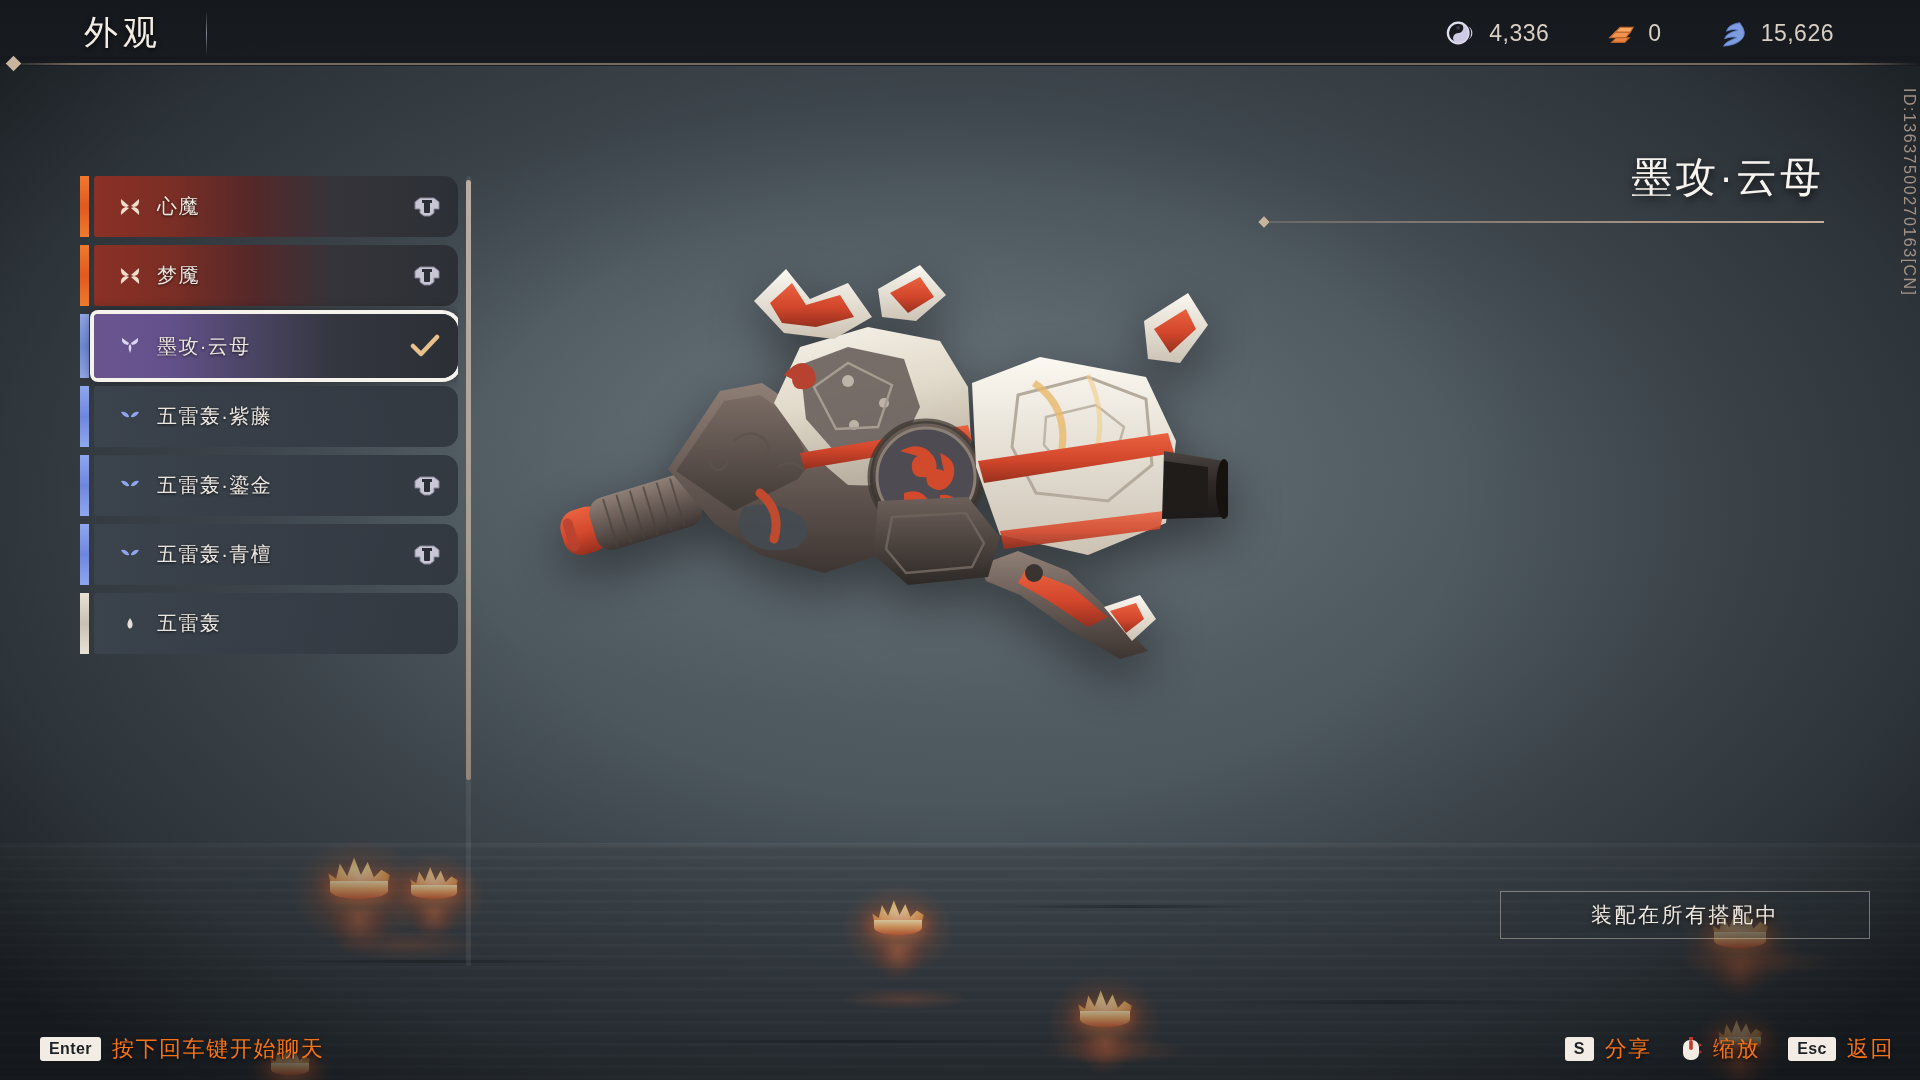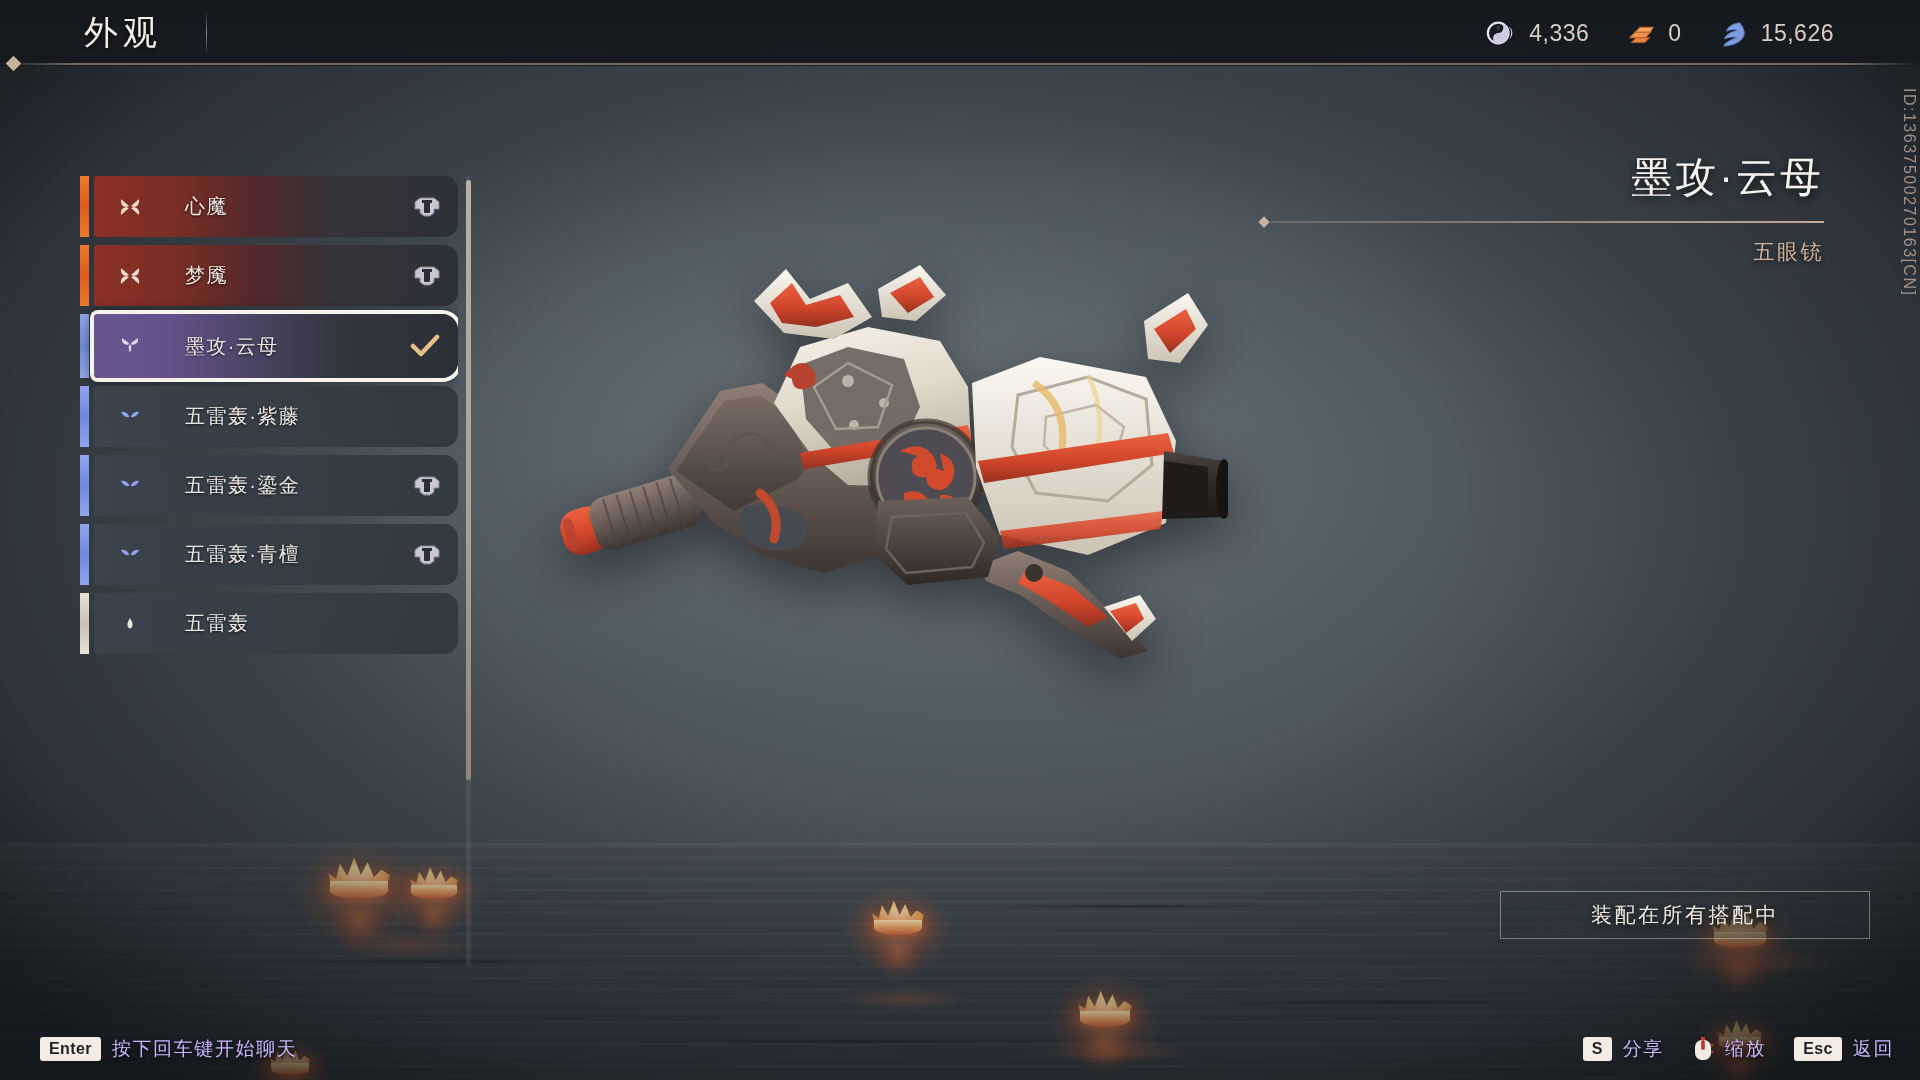--- a/index.html
+++ b/index.html
@@ -89,21 +89,21 @@
     background:linear-gradient(180deg,rgba(21,24,29,.95),rgba(24,28,33,0));
   }
   .page-title {
     font-size:34px; color:#f2ece4; letter-spacing:5px; margin-left:84px;
     text-shadow:0 2px 5px rgba(0,0,0,.7); font-weight:400;
   }
   .title-div {
     width:1px; height:44px; margin-left:44px;
     background:linear-gradient(180deg,rgba(150,158,168,0),rgba(168,176,186,.75),rgba(150,158,168,0));
   }
-  .currencies { margin-left:auto; margin-right:86px; display:flex; align-items:center; gap:36px; }
+  .currencies { margin-left:auto; margin-right:86px; display:flex; align-items:center; gap:56px; }
   .cur { display:flex; align-items:center; gap:13px; }
   .cur .val { font-size:23px; color:#d9cfc5; letter-spacing:.5px; }
   .cur-ico { width:30px; height:30px; display:block; }
 
   .topline {
     position:absolute; left:0; right:0; top:63px; height:2px; z-index:31;
     background:linear-gradient(90deg,rgba(176,150,130,0) 0%,rgba(196,170,148,.55) 4%,rgba(196,170,148,.55) 96%,rgba(176,150,130,0) 100%);
   }
   .topline-dot {
     position:absolute; left:8px; top:58px; width:11px; height:11px; z-index:32;
@@ -119,21 +119,21 @@
   .row {
     position:relative; height:61px; margin-bottom:8px;
     display:flex; align-items:center; cursor:pointer;
   }
   .rarity-bar {
     position:absolute; left:0; top:0; width:9px; height:100%;
   }
   .row-body {
     position:absolute; left:14px; right:0; top:0; bottom:0;
     border-radius:3px 14px 14px 3px;
-    display:flex; align-items:center; padding:0 18px 0 24px;gap:28px;
+    display:flex; align-items:center; padding:0 18px 0 24px;
   }
   .row-ico { width:24px; height:24px; flex:0 0 24px; margin-right:15px; }
   .row-label {
     font-size:20px; color:#ece7e1; letter-spacing:1.4px; white-space:nowrap;
     text-shadow:0 1px 3px rgba(0,0,0,.75);
   }
   .row-right { margin-left:auto; display:flex; align-items:center; }
   .badge-ico { width:26px; height:20px; opacity:.92; }
   .check-ico { width:30px; height:26px; }
 
@@ -205,21 +205,21 @@
     position:absolute; left:16px; right:0; bottom:0; height:62px; z-index:30;
     display:flex; align-items:center;
   }
   .hint { display:flex; align-items:center; gap:11px; }
   .key {
     background:#f2ece4; color:#1d2126; border-radius:3px;
     font-size:16px; font-weight:bold; padding:3px 9px; letter-spacing:.4px;
     font-family:"Liberation Sans",sans-serif;
   }
   .hint-txt {
-    font-size:19px; color:#c4b5fd; letter-spacing:1.6px;
+    font-size:22px; color:#f97316; letter-spacing:1.6px;
     text-shadow:0 2px 5px rgba(0,0,0,.8);
   }
   #hint-left { margin-left:24px; }
   #hints-right { margin-left:auto; margin-right:26px; display:flex; align-items:center; gap:28px; }
   .mouse-ico { width:22px; height:26px; }
 </style>
 </head>
 <body>
 
 <div id="scene">
@@ -562,21 +562,20 @@
       </div>
     </div>
   <div id="scrolltrack">
     <div id="scrollthumb"></div>
   </div>
 </div>
 
 <div id="detail">
   <div class="item-name">墨攻·云母</div>
   <div class="name-rule"></div>
-  <div class="item-sub">五眼铳</div>
 </div>
 <div id="idtag">ID:13637500270163[CN]</div>
 
 <div id="equipbtn">
   <span>装配在所有搭配中</span>
 </div>
 
 <div id="bottombar">
   <div class="hint" id="hint-left">
     <span class="key">Enter</span>

